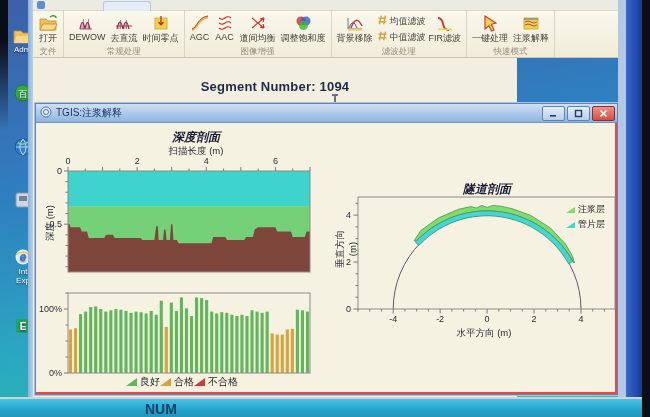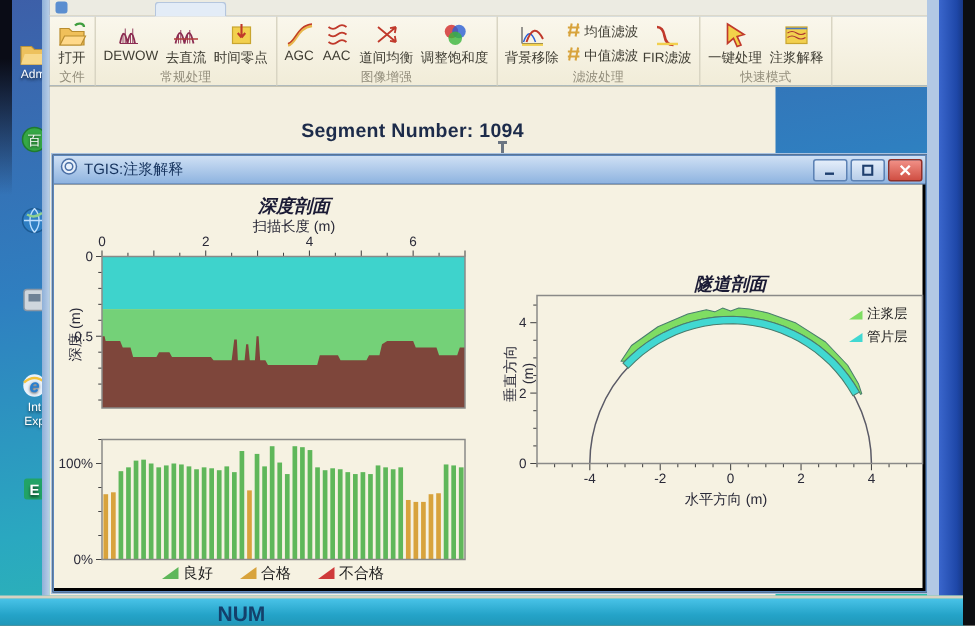--- a/index.html
+++ b/index.html
@@ -40,37 +40,37 @@
   .rlabel{font-size:8.5px;color:#938e7c;text-align:center;height:11px;line-height:11px;}
   
   .content{position:absolute;left:5px;top:58px;width:484px;height:339px;background:#f3efe0;}
   .seg-header{position:absolute;left:0;top:21px;width:100%;text-align:center;
               font-size:13px;font-weight:bold;color:#1c2b4a;letter-spacing:.2px;}
   .ibeam{position:absolute;left:301px;top:37px;width:2px;height:10px;background:#6b7582;}
   .ibeam::before,.ibeam::after{content:"";position:absolute;left:-2px;width:6px;height:1.5px;background:#6b7582;}
   .ibeam::before{top:-1px;} .ibeam::after{bottom:-1px;}
   
   .child{position:absolute;left:2px;top:45px;width:581px;height:290px;
-         border:1px solid #5d87bc;box-shadow:0 0 0 1px #a8c2e0;background:#000000;}
+         border:1px solid #5d87bc;box-shadow:0 0 0 1px #a8c2e0;background:#ef4444;}
   .ctitle{position:absolute;left:0;top:0;width:100%;height:19px;
           background:linear-gradient(#cfe0f4,#8fb4e0);border-bottom:1px solid #6f95c4;
           display:flex;align-items:center;padding-left:4px;box-sizing:border-box;cursor:default;}
   .ctitle .t{font-size:10px;color:#16335e;margin-left:4px;}
   .cbtns{position:absolute;right:2px;top:2px;display:flex;gap:2px;}
   .cbtn{width:21px;height:13px;border:1px solid #5d82b4;border-radius:2px;
         background:linear-gradient(#e4eefa,#b7cde9);display:flex;align-items:center;justify-content:center;
         font-size:8px;color:#1e3f6e;cursor:default;}
   .cbtn.close{background:linear-gradient(#f19086,#d04f43);border-color:#8f2f28;color:#fff;font-weight:bold;}
   .ccontent{position:absolute;left:0;top:19px;width:579px;height:269px;background:#f6f2e2;}
   
   .ct-title{position:absolute;font-size:12px;font-weight:bold;color:#1b1b35;text-align:center;font-style:italic;}
   .ct-label{position:absolute;font-size:9.5px;color:#2a2a38;text-align:center;}
   .rot{display:flex;align-items:center;justify-content:center;transform:rotate(-90deg);}
   svg.plot{position:absolute;overflow:visible;}
-  .legend-row{position:absolute;display:flex;justify-content:center;gap:18px;align-items:center;}
+  .legend-row{position:absolute;display:flex;justify-content:center;align-items:center;}
   .legend-item{display:flex;align-items:center;gap:3px;font-size:10px;color:#222;}
   .legend-col{position:absolute;display:flex;flex-direction:column;gap:2px;}
   .legend-col .legend-item{font-size:9px;}
   .ramp{width:0;height:0;border-bottom:8px solid #5fb75a;border-left:11px solid transparent;}
   .legend-col .ramp{border-bottom-width:6px;border-left-width:9px;}
   
   .taskbar{position:absolute;left:0;top:397px;width:643px;height:20px;
            background:linear-gradient(#49c3e8,#24a3c8 55%,#1f93b4);border-top:2px solid #d6d2c2;}
   .num{position:absolute;left:145px;top:2px;font-size:14px;font-weight:bold;color:#14406b;}
 </style>

